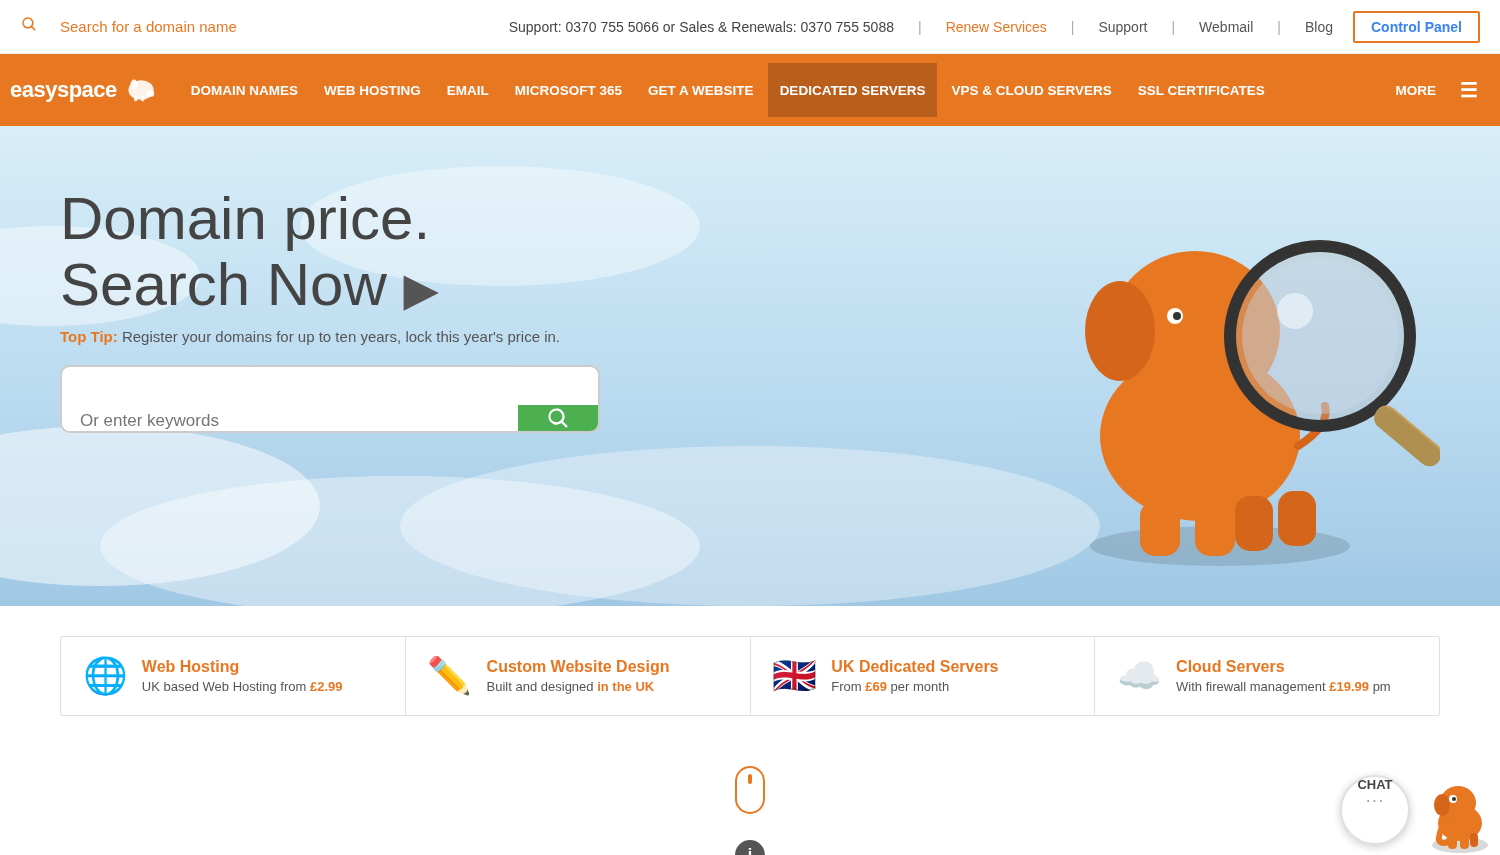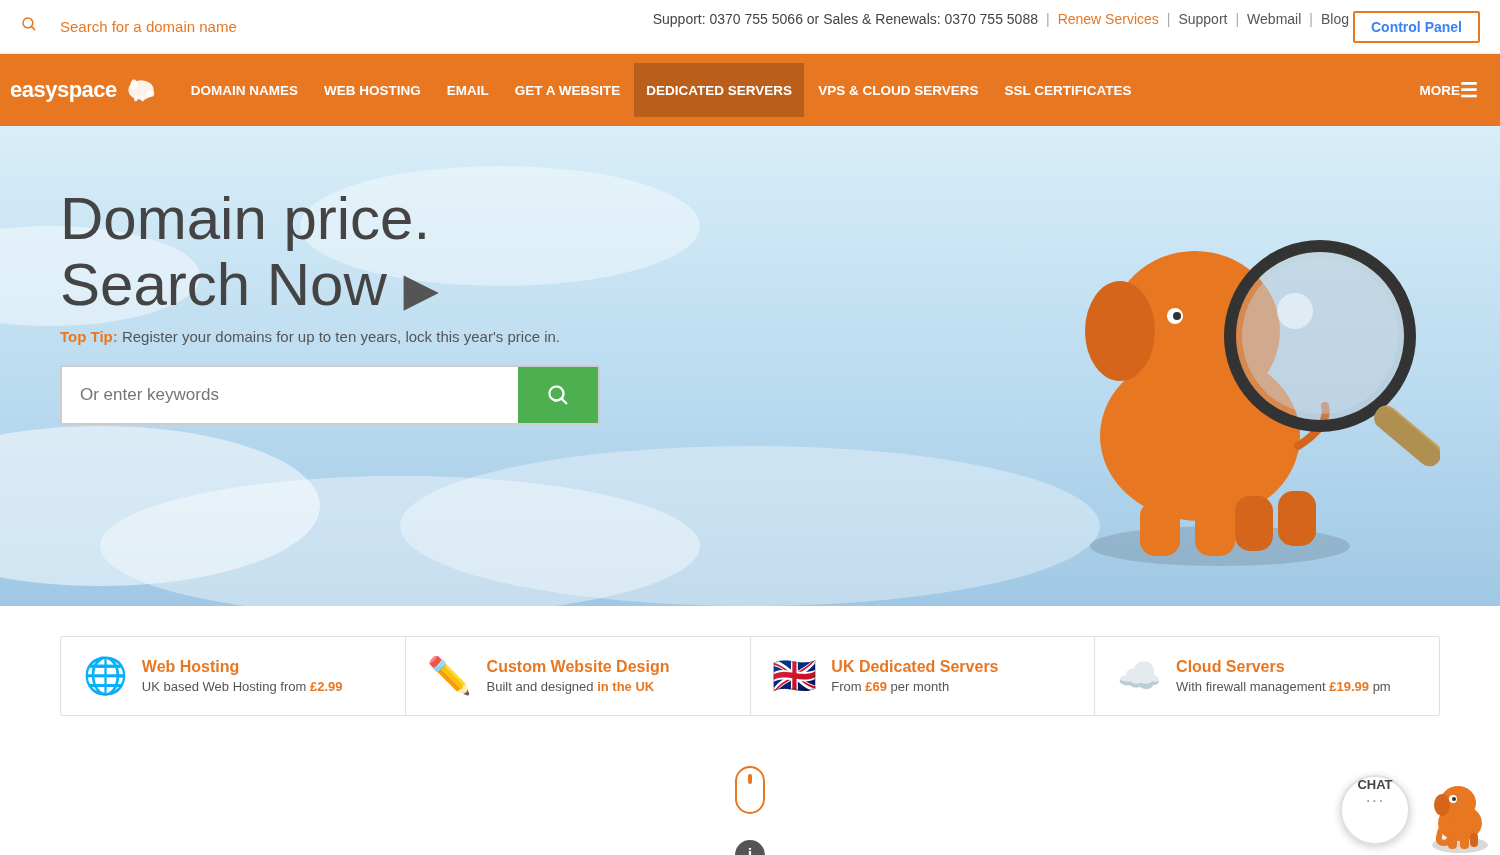--- a/index.html
+++ b/index.html
@@ -22,21 +22,22 @@
       color: #e87722;
       font-size: 15px;
       cursor: pointer;
     }
     .top-bar-left .search-icon-wrap {
       color: #e87722;
       font-size: 18px;
     }
     .top-bar-right {
       display: flex;
-      gap: 4px;
+      align-items: center;
+      gap: 20px;
       font-size: 14px;
       color: #444;
     }
     .top-bar-right a { color: #e87722; text-decoration: none; }
     .top-bar-right .sep { color: #aaa; margin: 0 4px; }
     .control-panel-btn {
       border: 2px solid #e87722;
       color: #3b82f6;
       background: #fff;
       padding: 6px 16px;
@@ -90,21 +91,21 @@
     }
     .nav-more {
       display: flex;
       align-items: center;
       color: #fff;
       font-size: 13.5px;
       font-weight: bold;
       padding: 0 12px;
       height: 54px;
       cursor: pointer;
-      gap: 0;
+      gap: 24px;
     }
 
     
     .hero {
       background: linear-gradient(180deg, #d8eef8 0%, #b8d9ef 60%, #a0c8e4 100%);
       position: relative;
       min-height: 480px;
       overflow: hidden;
       display: flex;
       align-items: flex-start;
@@ -124,25 +125,26 @@
     }
     .hero-tip {
       font-size: 15px;
       color: #555;
       margin-bottom: 20px;
     }
     .hero-tip strong { color: #e87722; }
     .hero-search {
       display: flex;
       width: 540px;
-      height: 60px;
+      height: 68px;
       border: 2px solid #ccc;
       background: #fff;
-      border-radius: 2px;
+      border-radius: 10px;
       overflow: hidden;
+      align-items: flex-end;
     }
     .hero-search input {
       flex: 1;
       border: none;
       outline: none;
       font-size: 17px;
       padding: 0 18px;
       color: #888;
     }
     .hero-search button {
@@ -298,20 +300,23 @@
   </div>
   <ul class="nav-items">
     <li>
         <a>DOMAIN NAMES</a>
       </li>
     <li>
         <a>WEB HOSTING</a>
       </li>
     <li>
         <a>EMAIL</a>
+      </li>
+    <li>
+        <a>MICROSOFT 365</a>
       </li>
     <li>
         <a>GET A WEBSITE</a>
       </li>
     <li>
         <a style="background:rgba(0,0,0,0.2);">DEDICATED SERVERS</a>
       </li>
     <li>
         <a>VPS &amp; CLOUD SERVERS</a>
       </li>

